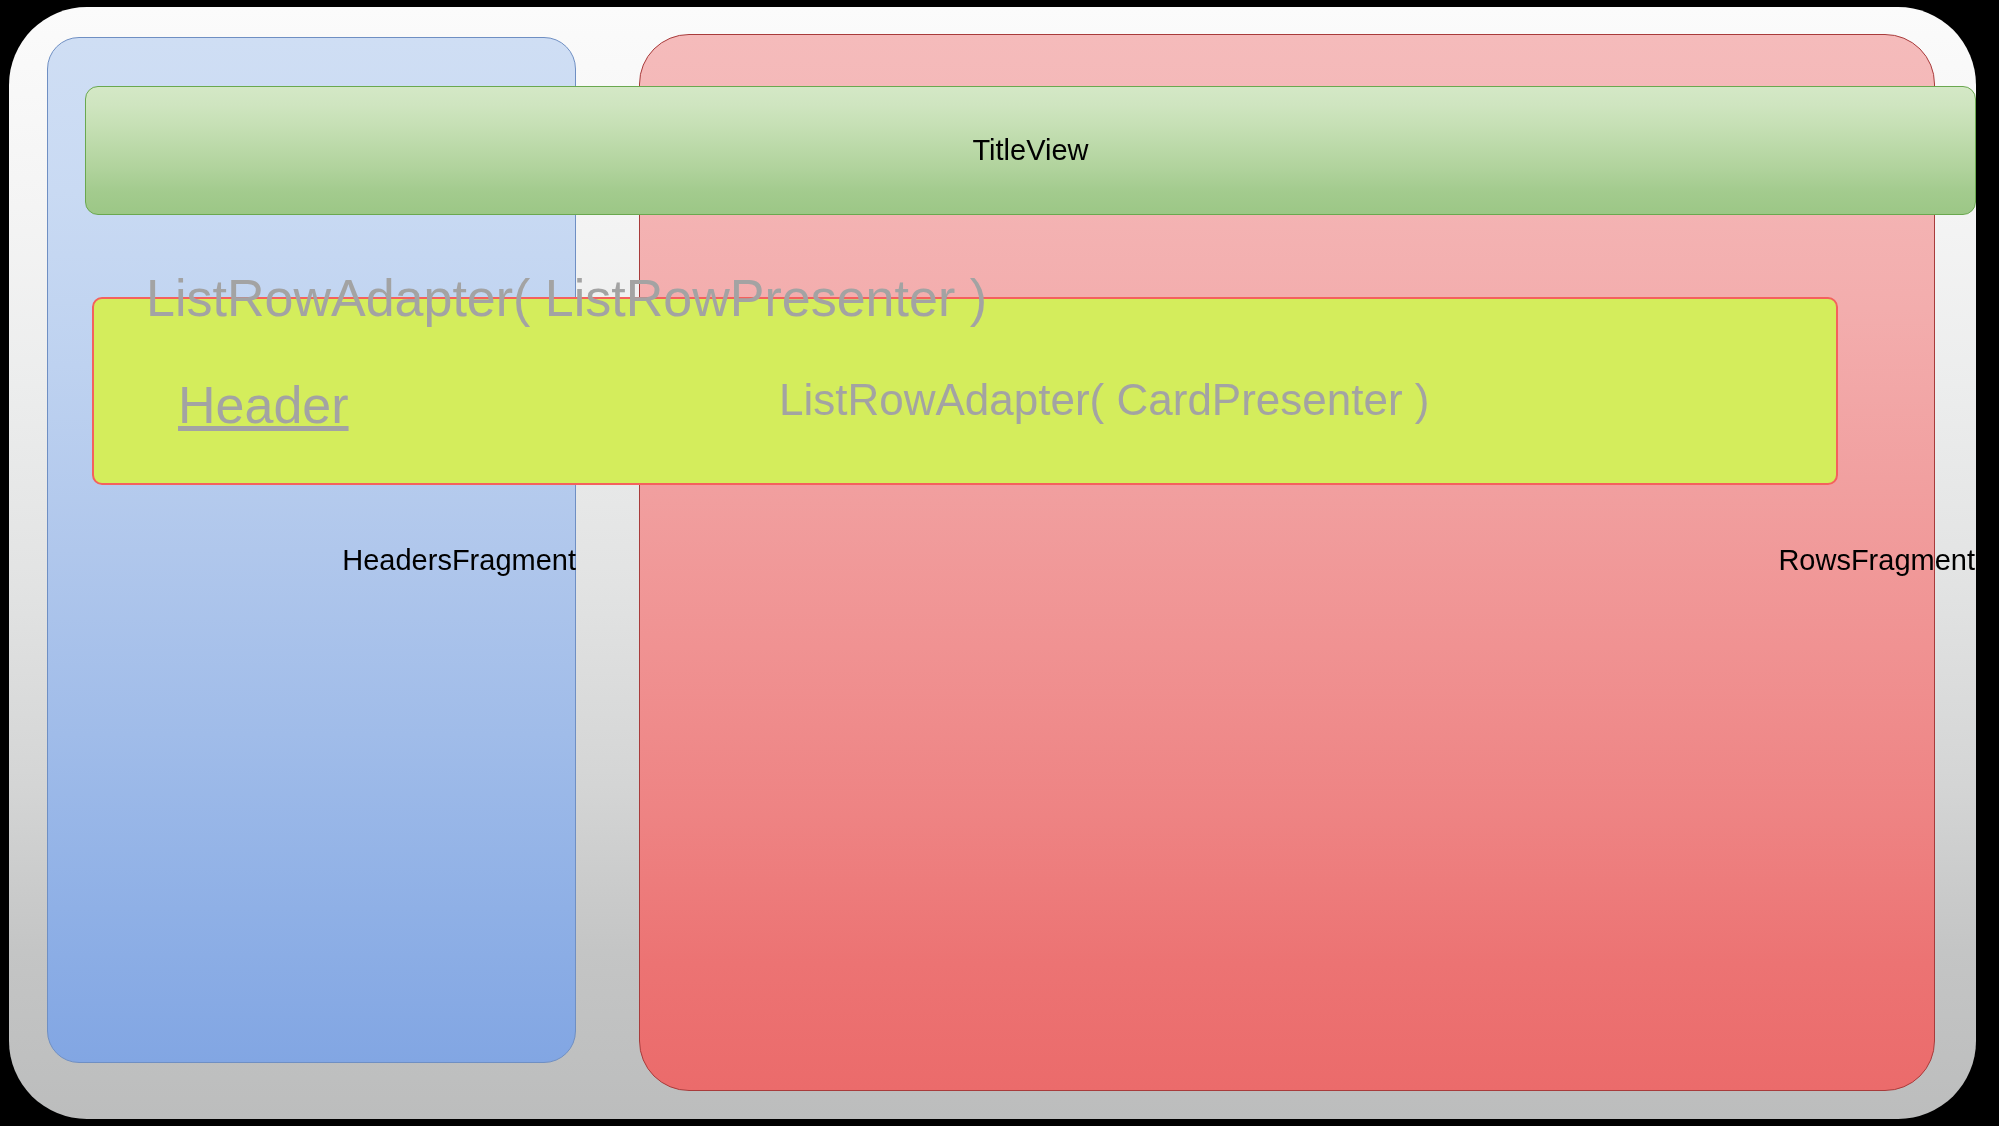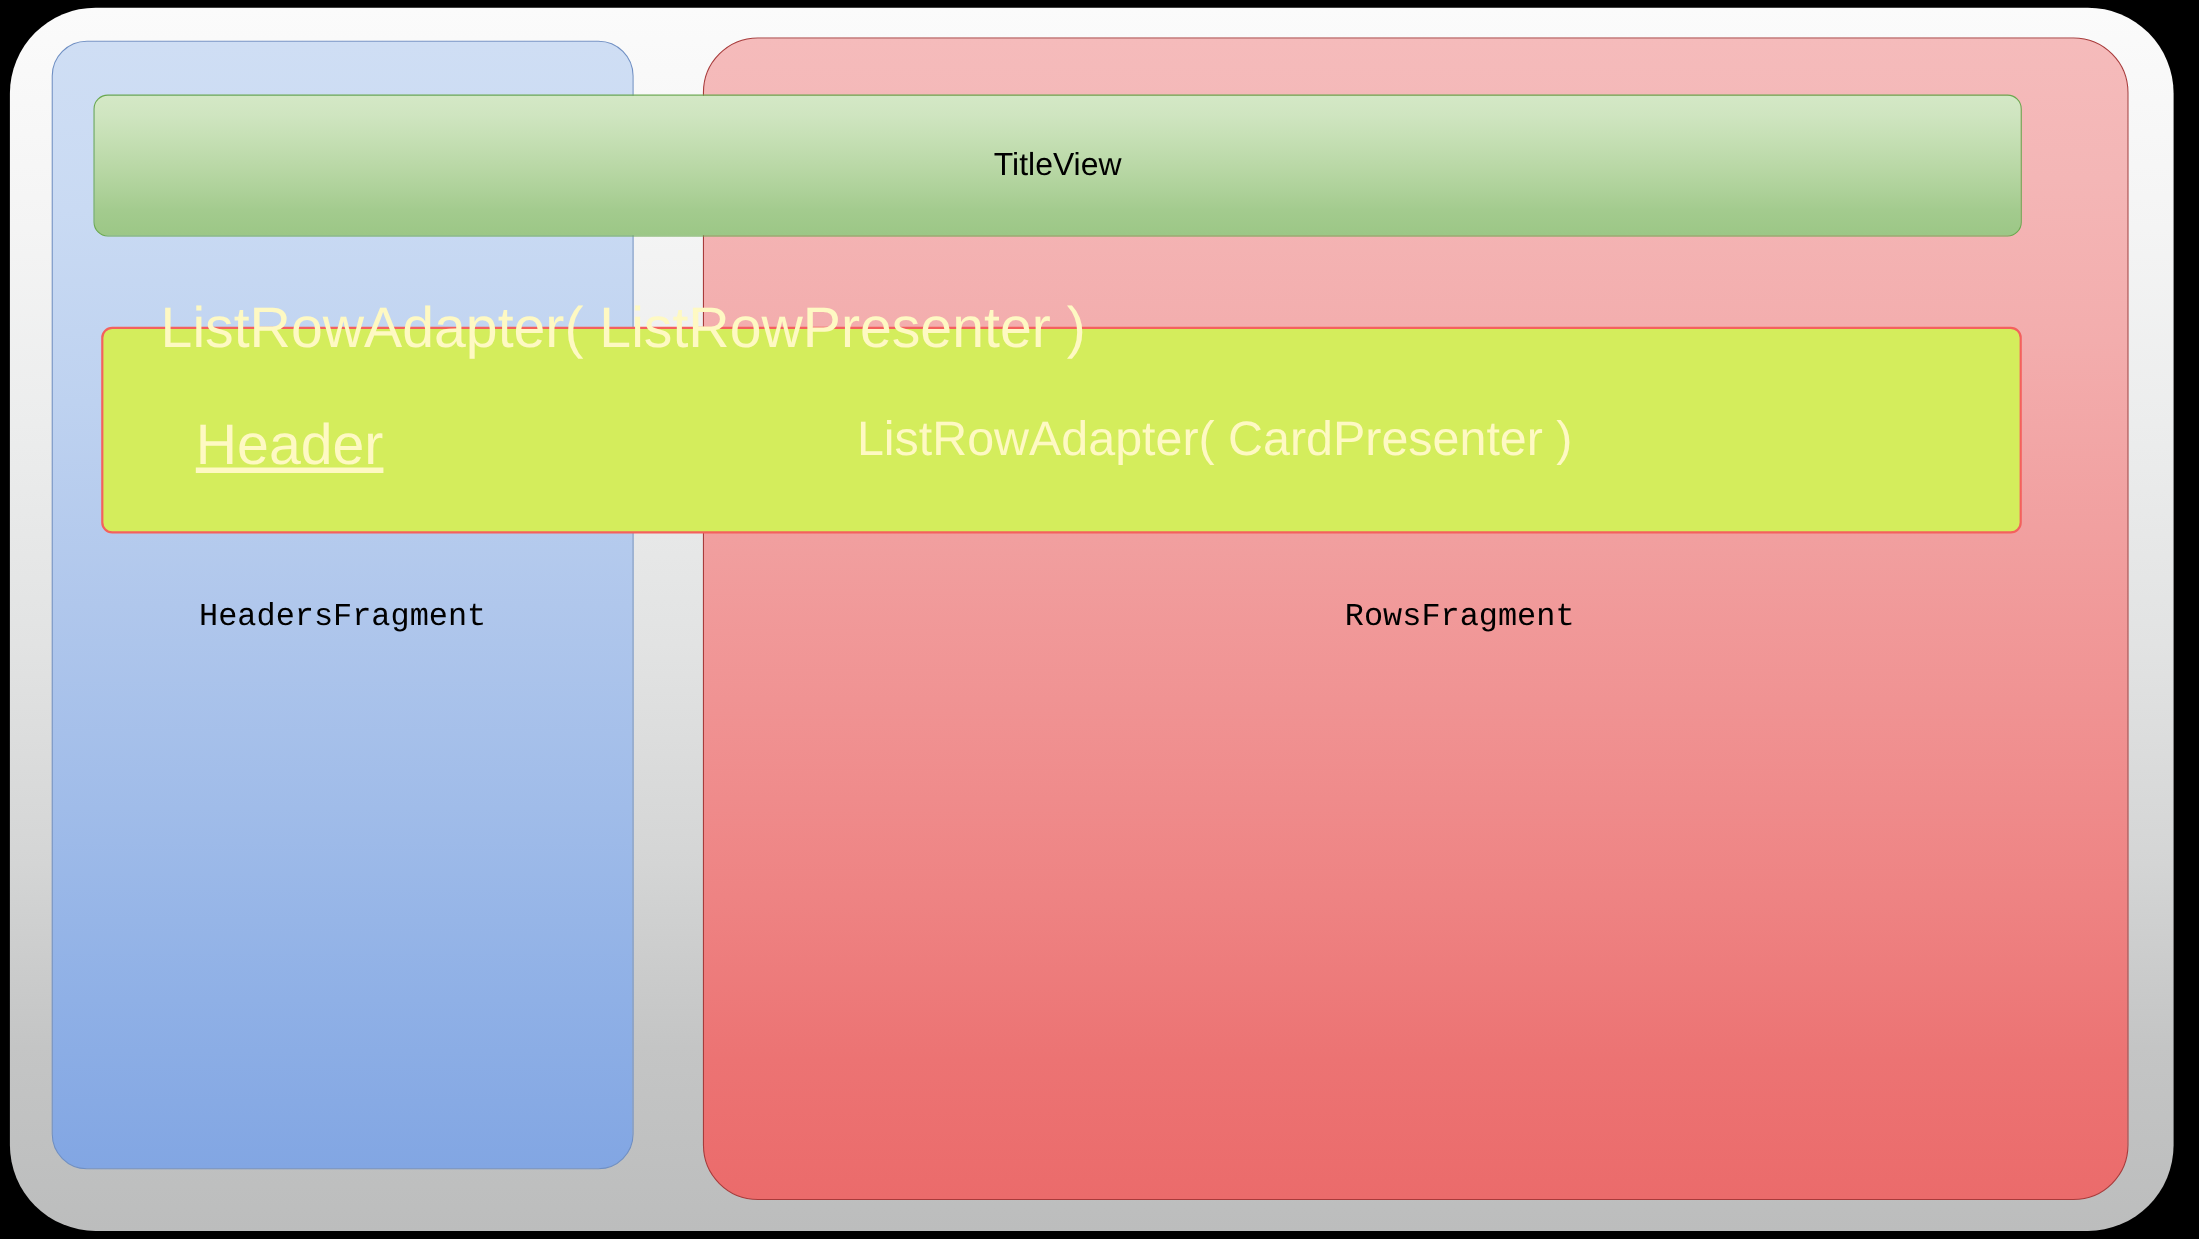--- a/index.html
+++ b/index.html
@@ -79,42 +79,42 @@
         #ee8383 74%,
         #ec7373 88%,
         #eb6b6b 100%);
   }
 
   
   .panel-label {
     position: absolute;
     color: #000000;
     font-size: 29px;
-    font-family: Liberation Mono, monospace;
+    font-family: Liberation Sans, sans-serif;
     white-space: nowrap;
-    text-align: center;
+    text-align: right;
   }
   .headers-label {
     left: 47px;
     top: 544px;
     width: 529px;
   }
   .rows-label {
     left: 639px;
     top: 544px;
     width: 1296px;
     margin-left: 40px;
   }
 
   
   .titleview-box {
     position: absolute;
     left: 85px;
     top: 86px;
-    width: 1753px;
+    width: 1891px;
     height: 129px;
     border-radius: 13px;
     border: 1px solid #6aa84f;
     box-sizing: border-box;
     background: linear-gradient(to bottom,
         #d4e8c6 0%,
         #cfe5c0 14%,
         #c6e0b5 30%,
         #bbd9a8 48%,
         #afd29b 66%,
@@ -141,21 +141,21 @@
     height: 188px;
     border-radius: 10px;
     border: 2px solid #f4615d;
     box-sizing: border-box;
     background: #d4ed5c;
   }
 
   
   .overlay-text {
     position: absolute;
-    color: #fef9c3;
+    color: #a3a3a3;
     font-family: "Liberation Sans", sans-serif;
     white-space: nowrap;
   }
   .listrow-presenter-label {
     left: 146px;
     top: 268px;
     font-size: 52px;
   }
   .header-label {
     left: 178px;

